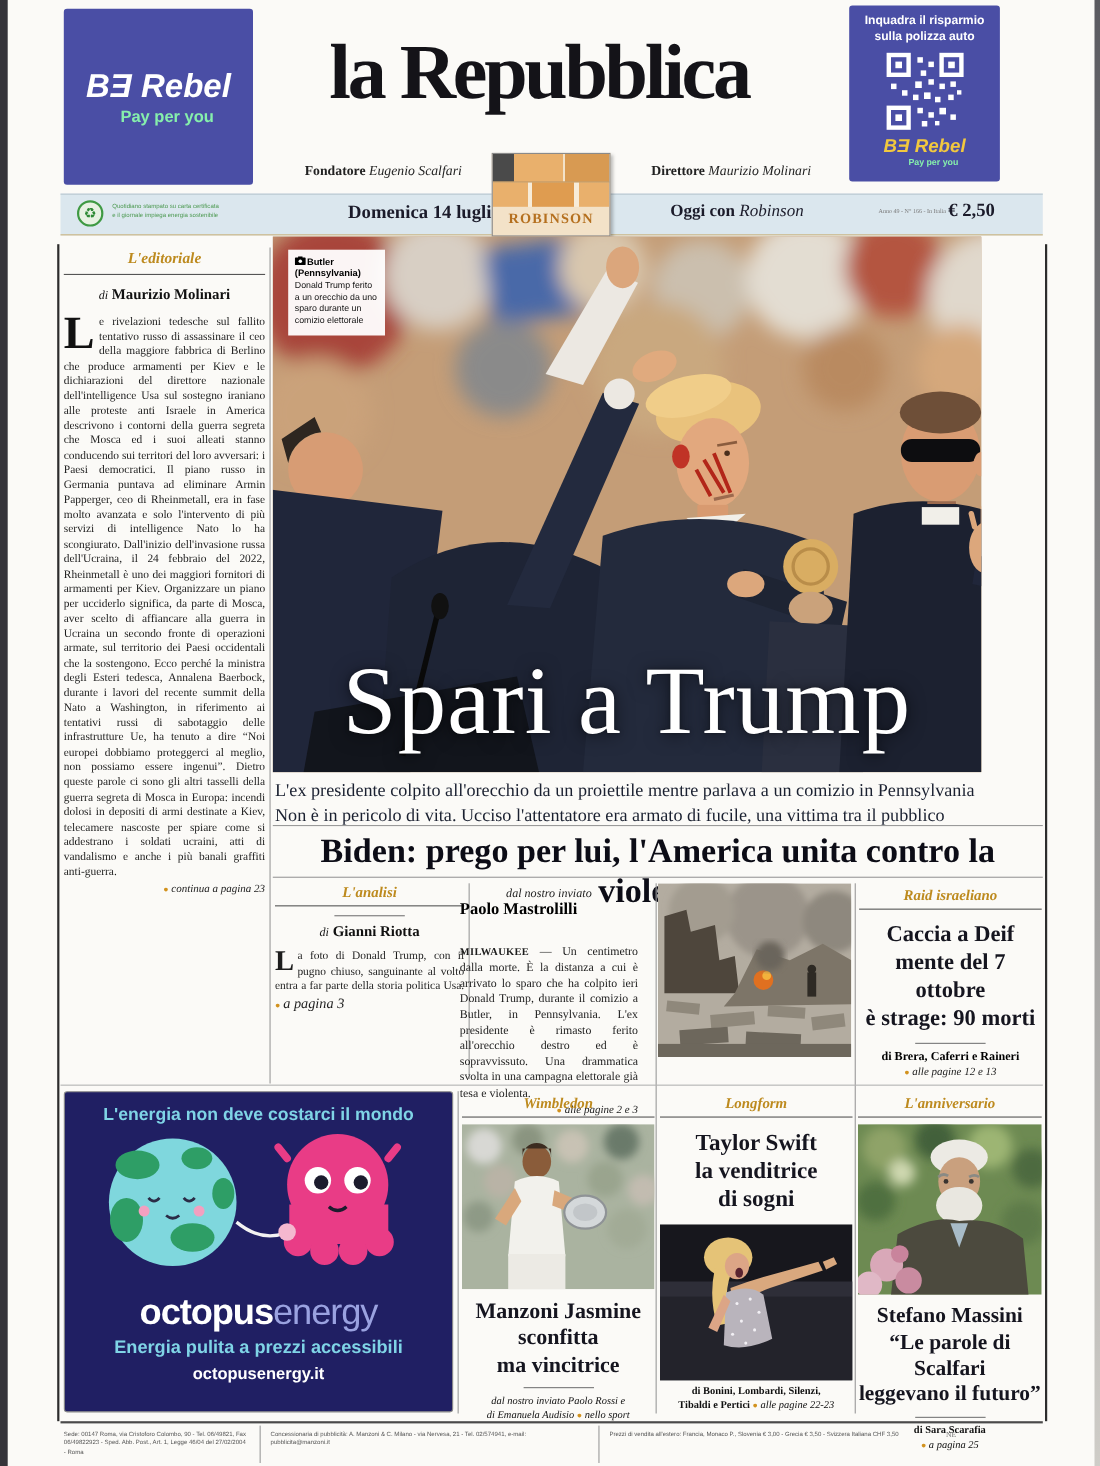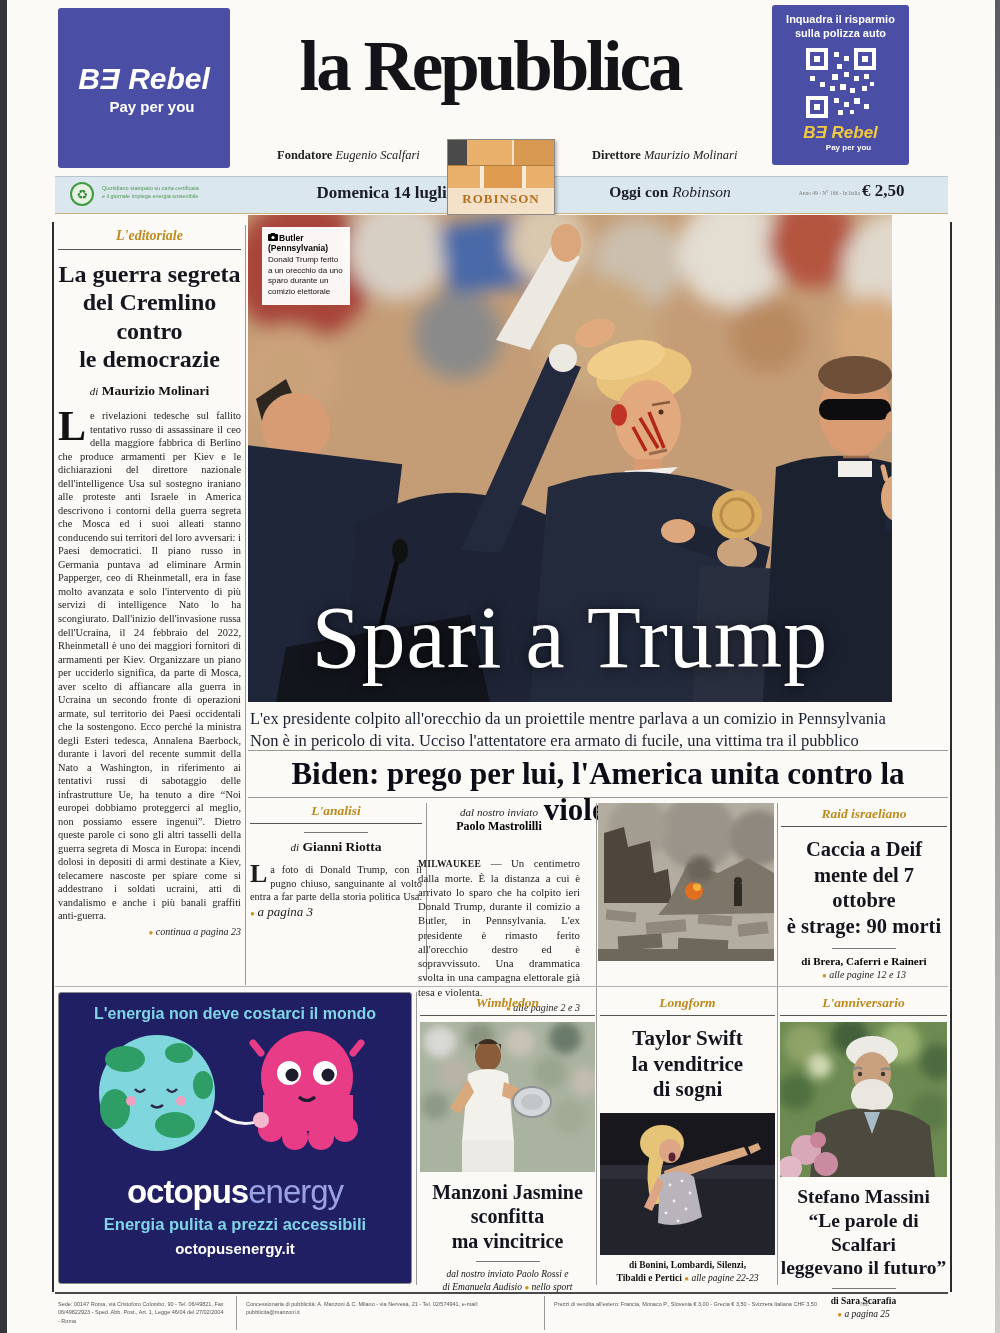--- a/index.html
+++ b/index.html
@@ -6,21 +6,21 @@
   body { background:#e9e7e2; font-family:"Liberation Serif", serif; }
   #page { position:relative; width:1000px; height:1333px; background:#fbfaf7; margin:0 auto; overflow:hidden; }
   .abs { position:absolute; }
   .edge-left { left:0; top:0; width:7px; height:1333px; background:#35343a; }
   .edge-right { right:0; top:0; width:5px; height:1333px; background:linear-gradient(#5a5a60,#cfcdc8); }
 
   
   .ad-blue { background:#4a4ea5; border-radius:3px; color:#fff; font-family:"Liberation Sans", sans-serif; text-align:center; }
   .ad-left { left:58px; top:8px; width:172px; height:160px; display:flex; flex-direction:column; justify-content:center; }
   .brand-script { font-size:30px; font-weight:bold; font-style:italic; letter-spacing:0; }
-  .brand-tag { color:#ffffff; font-weight:bold; font-size:15px; margin-top:2px;margin-left:16px; }
+  .brand-tag { color:#86efac; font-weight:bold; font-size:15px; margin-top:2px;margin-left:16px; }
   .masthead { left:238px; top:26px; width:504px; text-align:center; font-size:71px; font-weight:bold; letter-spacing:-3px; color:#141318; }
   .m-sub { top:148px; font-size:12.5px; color:#222; }
   .m-sub b { font-weight:bold; }
   .m-sub i { font-style:italic; }
   .ad-right { left:772px; top:5px; width:137px; height:160px; padding-top:8px; }
   .ad-right .l1 { font-size:11px; font-weight:bold; line-height:1.25; }
   .ad-right .brand-script { font-size:17px; margin-top:3px; }
   .ad-right .brand-tag { font-size:8px; margin-top:0; }
   .qr { margin:5px auto 0; display:block; }
 
@@ -72,21 +72,21 @@
   .biden-rule-bot { left:248px; top:797px; width:700px; }
 
   
   .an-col { left:250px; top:803px; width:172px; }
   .an-head { margin-top:8px; text-align:center; font-size:22px; line-height:1.2; font-weight:bold; color:#15151f; }
   .mini-rule { width:64px; height:1px; background:#777; margin:8px auto 6px; }
   .an-body { margin-top:8px; font-size:10.4px; line-height:1.3; color:#1d1d1d; text-align:justify; }
   .dropcap-s { float:left; font-size:26px; line-height:22px; font-weight:bold; padding-right:3px; }
   .mw-col { left:418px; top:806px; width:162px; }
   .kicker { text-align:center; font-style:italic; font-size:11px; color:#222; }
-  .mw-by { text-align:center; font-size:12px; font-weight:bold; margin-top:1px; }
+  .mw-by { font-size:15px; font-weight:bold; margin-top:1px; }
   .mw-body { margin-top:22px; font-size:10.8px; line-height:1.32; color:#1d1d1d; text-align:justify; }
   .dateline { font-weight:bold; font-size:9.5px; letter-spacing:.3px; }
   .gaza { left:598px; top:803px; width:176px; height:158px; overflow:hidden; }
   .raid-col { left:781px; top:806px; width:166px; }
   .raid-head { margin-top:10px; text-align:center; font-size:20.5px; line-height:1.25; font-weight:bold; color:#15151f; }
   .raid-by { text-align:center; font-size:11px; font-weight:bold; }
   .pageref-c { text-align:center; font-style:italic; font-size:10px; color:#222; margin-top:2px; }
   .row-sep { left:55px; top:986px; width:893px; height:1px; background:#b3b3b3; }
 
   
@@ -195,26 +195,20 @@
   <div class="abs issue">Anno 49 - N° 166 - In Italia</div>
   <div class="abs price">€ 2,50</div>
 
   <div class="abs frame-l"></div>
   <div class="abs frame-r"></div>
   <div class="abs vrule" style="left:245px; top:225px; height:760px;"></div>
 
   <div class="abs ed-col">
     <div class="gold ed-label">L'editoriale</div>
     <div class="label-rule" style="margin-top:5px;"></div>
-    <div class="ed-head">
-      <div>La guerra segreta</div>
-      <div>del Cremlino</div>
-      <div>contro</div>
-      <div>le democrazie</div>
-    </div>
     <div class="byline" style="margin-top:10px;">
       <span class="di">di</span>
       <span>Maurizio Molinari</span>
     </div>
     <div class="ed-body">
       <span class="dropcap">L</span><span>e rivelazioni tedesche sul fallito tentativo russo di assassinare il ceo della maggiore fabbrica di Berlino che produce armamenti per Kiev e le dichiarazioni del direttore nazionale dell'intelligence Usa sul sostegno iraniano alle proteste anti Israele in America descrivono i contorni della guerra segreta che Mosca ed i suoi alleati stanno conducendo sui territori del loro avversari: i Paesi democratici. Il piano russo in Germania puntava ad eliminare Armin Papperger, ceo di Rheinmetall, era in fase molto avanzata e solo l'intervento di più servizi di intelligence Nato lo ha scongiurato. Dall'inizio dell'invasione russa dell'Ucraina, il 24 febbraio del 2022, Rheinmetall è uno dei maggiori fornitori di armamenti per Kiev. Organizzare un piano per ucciderlo significa, da parte di Mosca, aver scelto di affiancare alla guerra in Ucraina un secondo fronte di operazioni armate, sul territorio dei Paesi occidentali che la sostengono. Ecco perché la ministra degli Esteri tedesca, Annalena Baerbock, durante i lavori del recente summit della Nato a Washington, in riferimento ai tentativi russi di sabotaggio delle infrastrutture Ue, ha tenuto a dire “Noi europei dobbiamo proteggerci al meglio, non possiamo essere ingenui”. Dietro queste parole ci sono gli altri tasselli della guerra segreta di Mosca in Europa: incendi dolosi in depositi di armi destinate a Kiev, telecamere nascoste per spiare come si addestrano i soldati ucraini, atti di vandalismo e anche i più banali graffiti anti-guerra.</span>
       <div class="pageref">
         <span class="bullet">●</span>
         <span>continua a pagina 23</span>
       </div>

